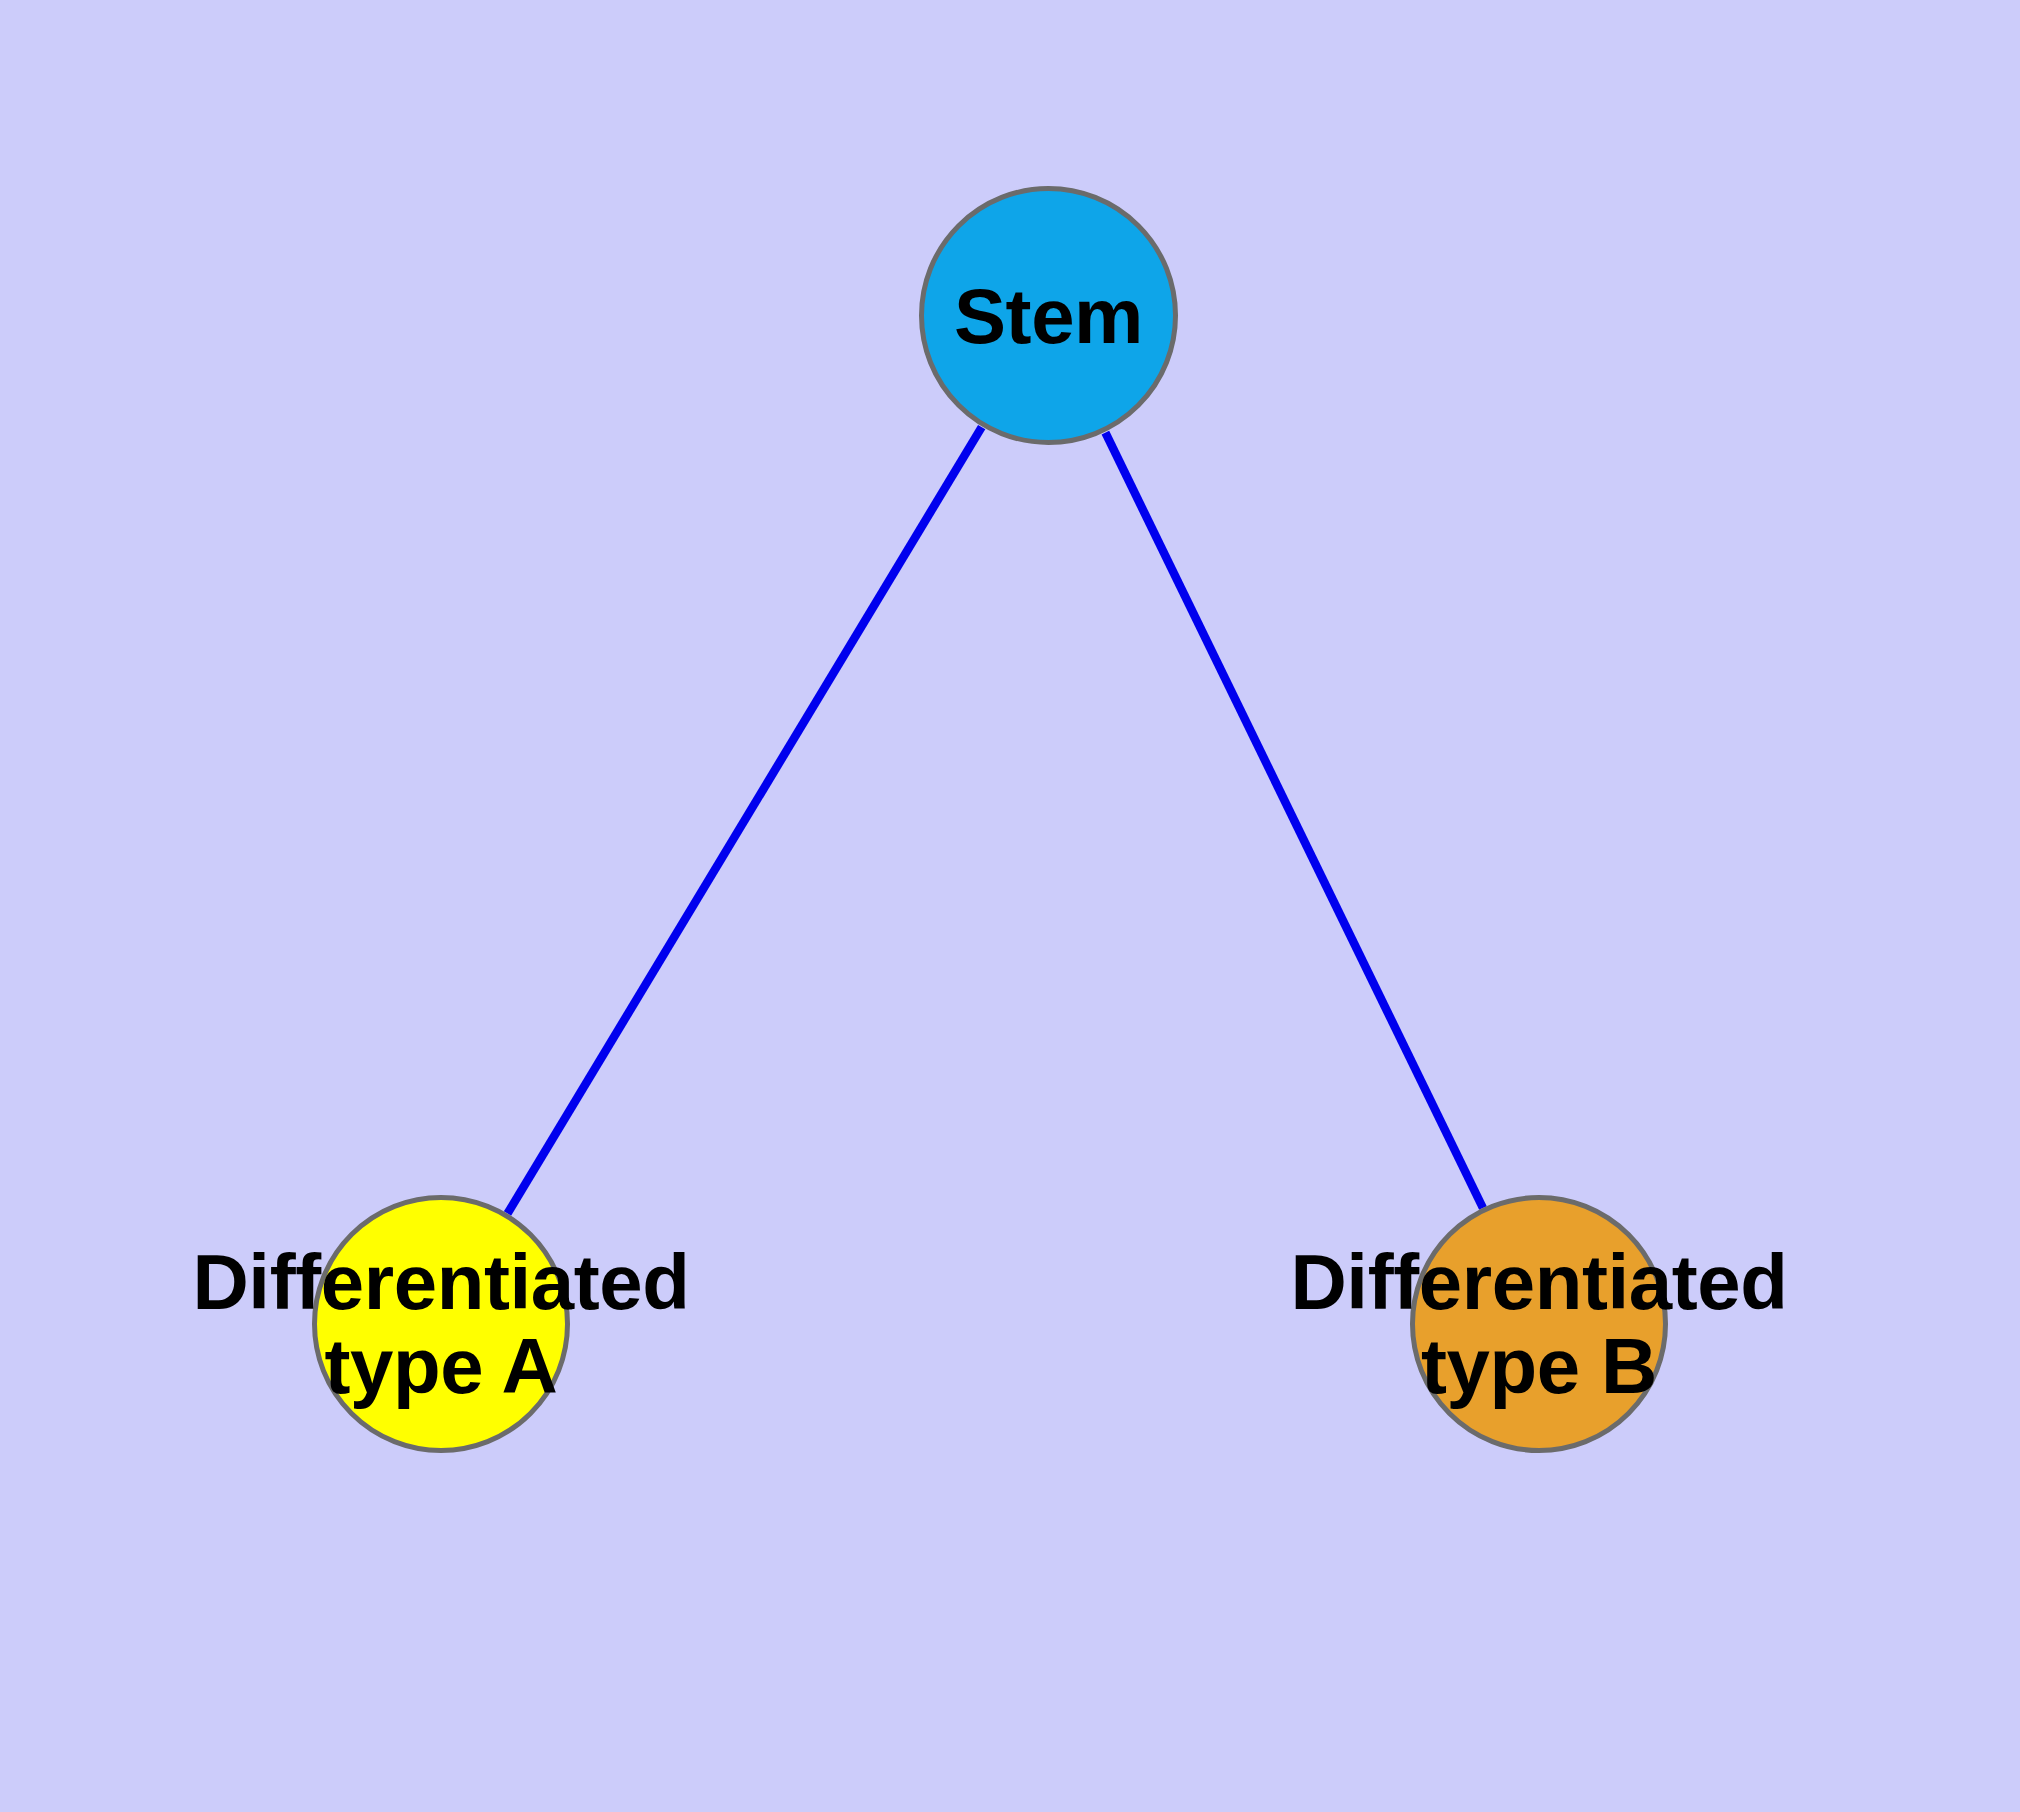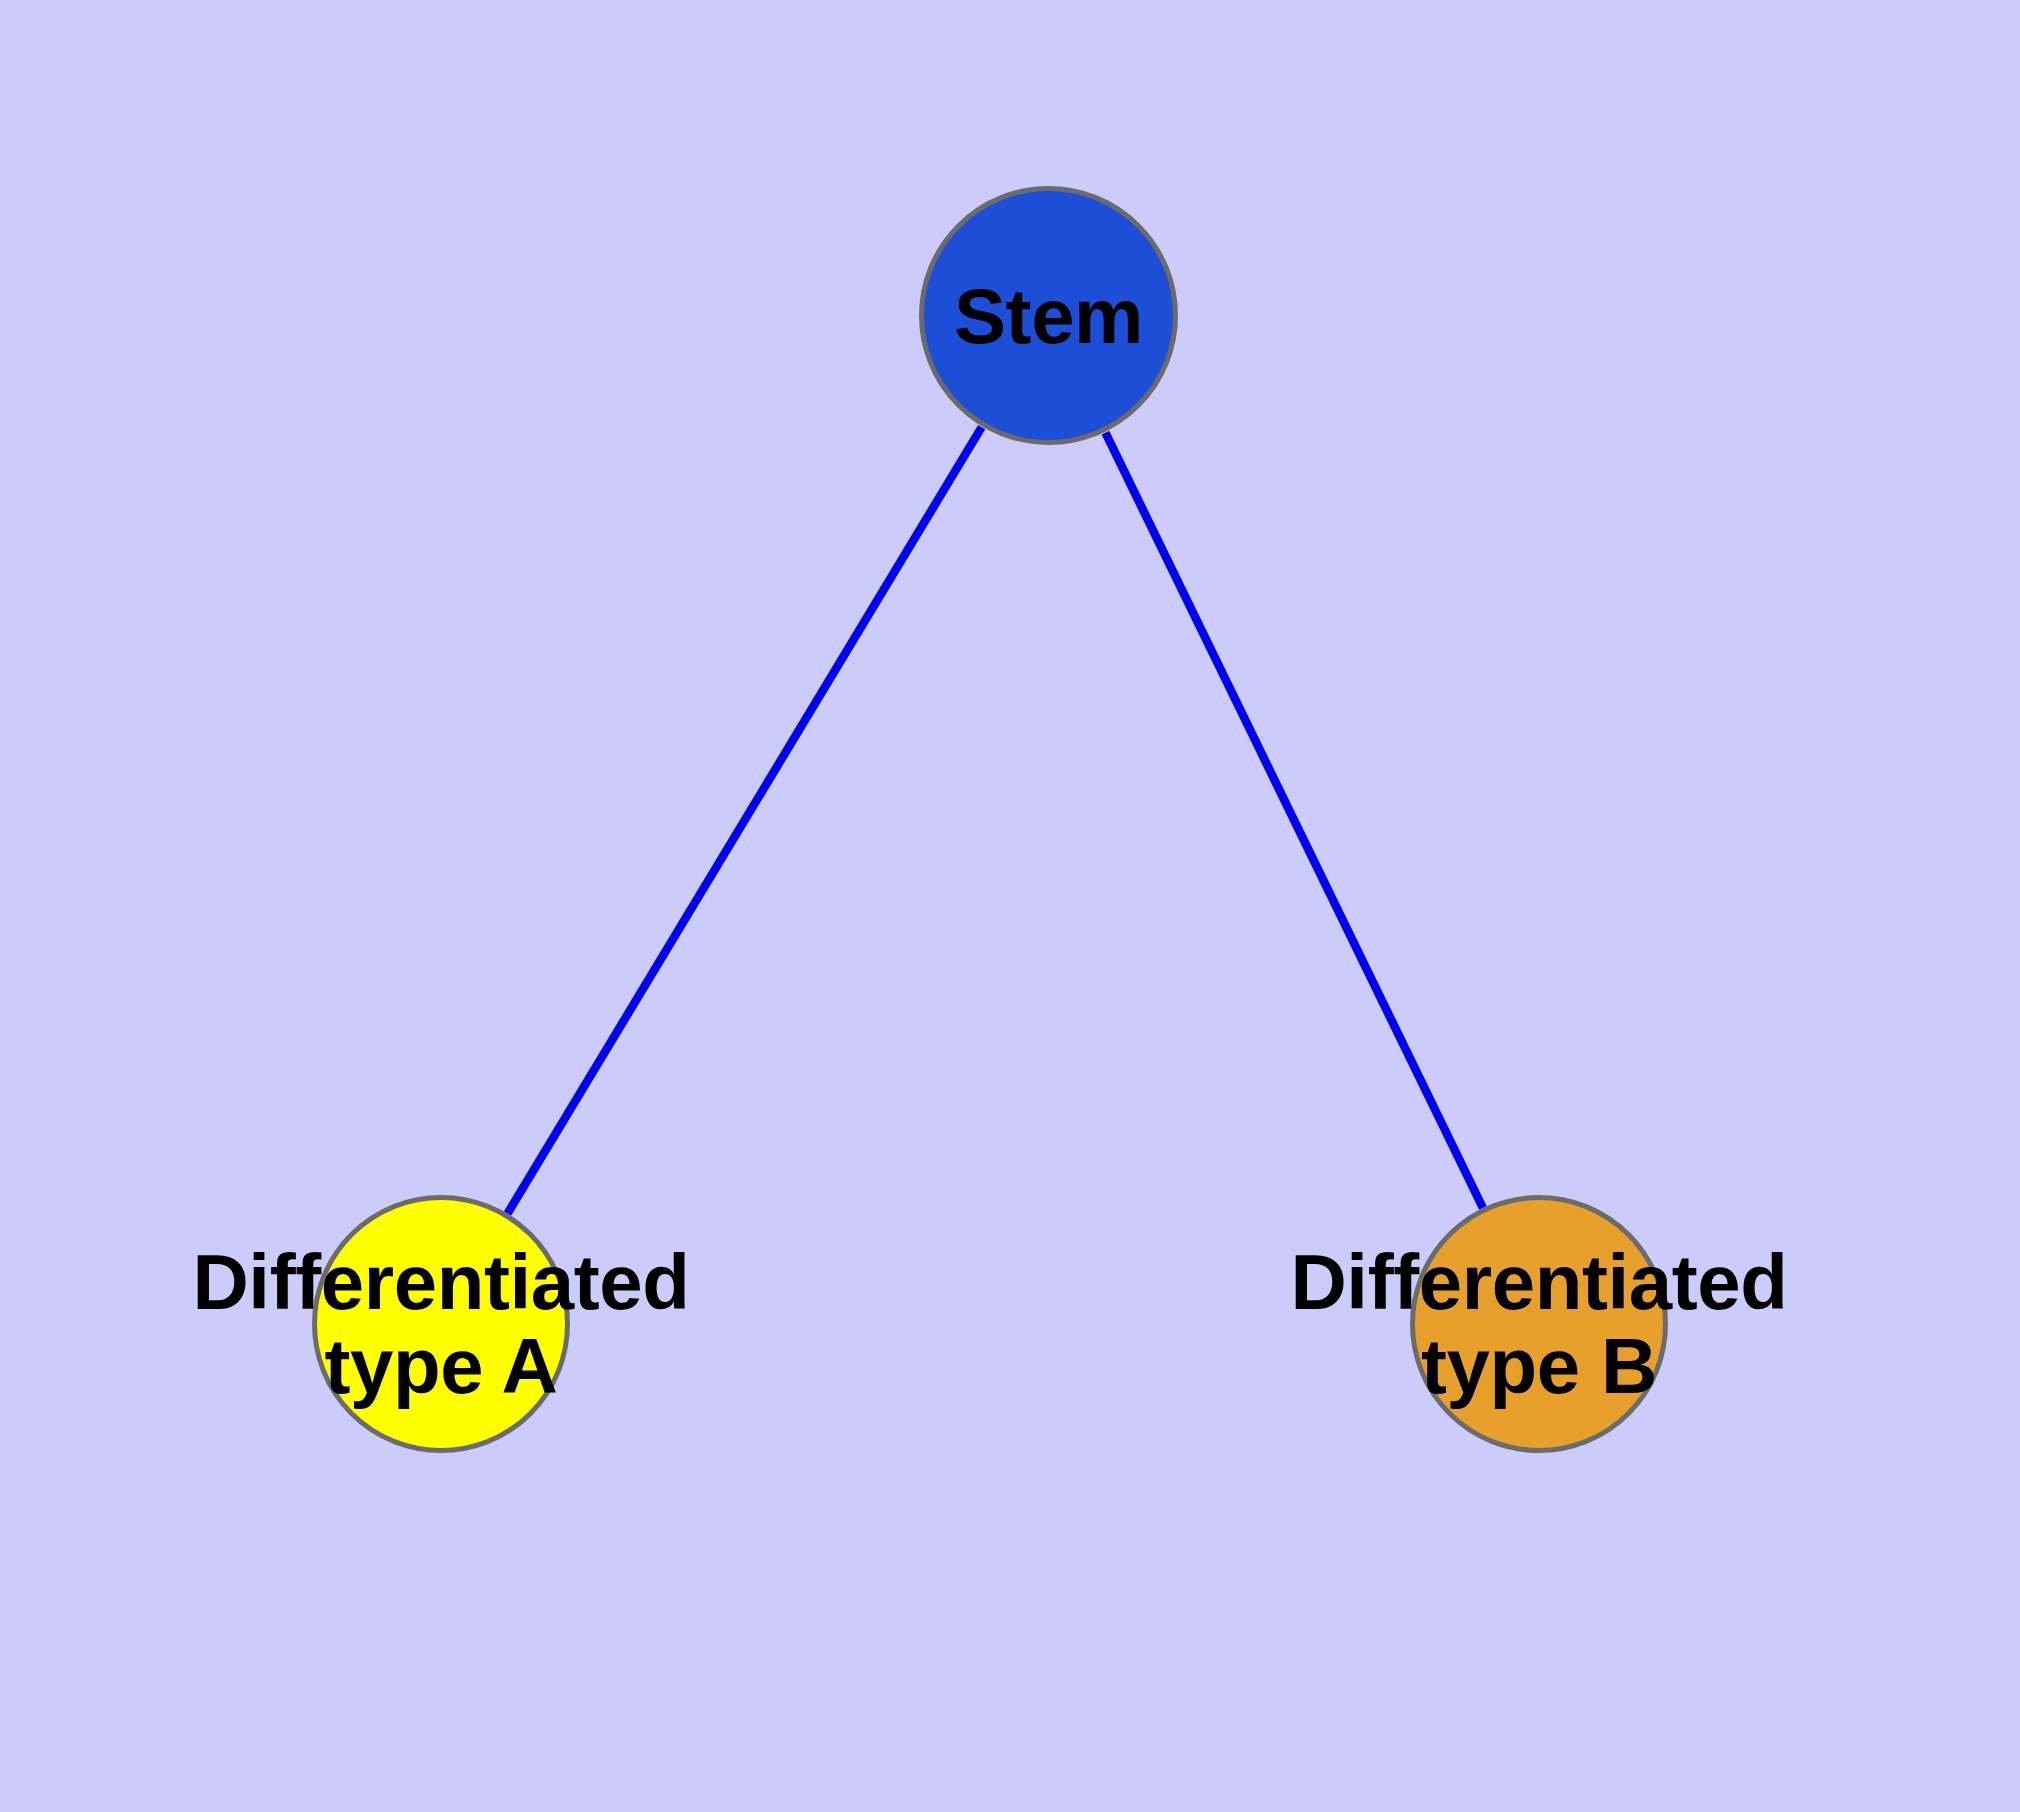--- a/index.html
+++ b/index.html
@@ -83,21 +83,21 @@
 </head>
 <body>
 
 <div id="graph-canvas" style="background: rgb(204, 204, 250);">
 
   <svg id="edge-layer" viewBox="0 0 2384 2138">
     <line x1="1157.990653056977" y1="504.02107882183316" x2="598.4929459826111" y2="1431.835268098571" stroke="#0000ee" stroke-width="10" stroke-linecap="butt"></line>
     <line x1="1303.9853464275293" y1="510.5571276378796" x2="1749.4524662942192" y2="1425.341938555832" stroke="#0000ee" stroke-width="10" stroke-linecap="butt"></line>
   </svg>
 
-  <div class="node" id="node-stem" style="left: 919px; top: 186px; width: 259px; height: 259px; background: #1d4ed8; border-color: rgb(107, 107, 107);">
+  <div class="node" id="node-stem" style="left: 919px; top: 186px; width: 259px; height: 259px; background: #0ea5e9; border-color: rgb(107, 107, 107);">
     <span class="node-label" style="color: rgb(0, 0, 0);">Stem</span>
   </div>
 
   <div class="node" id="node-diff-a" style="left: 312px; top: 1195px; width: 258px; height: 258px; background: rgb(255, 255, 0); border-color: rgb(107, 107, 107);">
     <span class="node-label" style="color: rgb(0, 0, 0);">Differentiated<br>type A</span>
   </div>
 
   <div class="node" id="node-diff-b" style="left: 1410px; top: 1195px; width: 258px; height: 258px; background: rgb(232, 160, 44); border-color: rgb(107, 107, 107);">
     <span class="node-label" style="color: rgb(0, 0, 0);">Differentiated<br>type B</span>
   </div>

